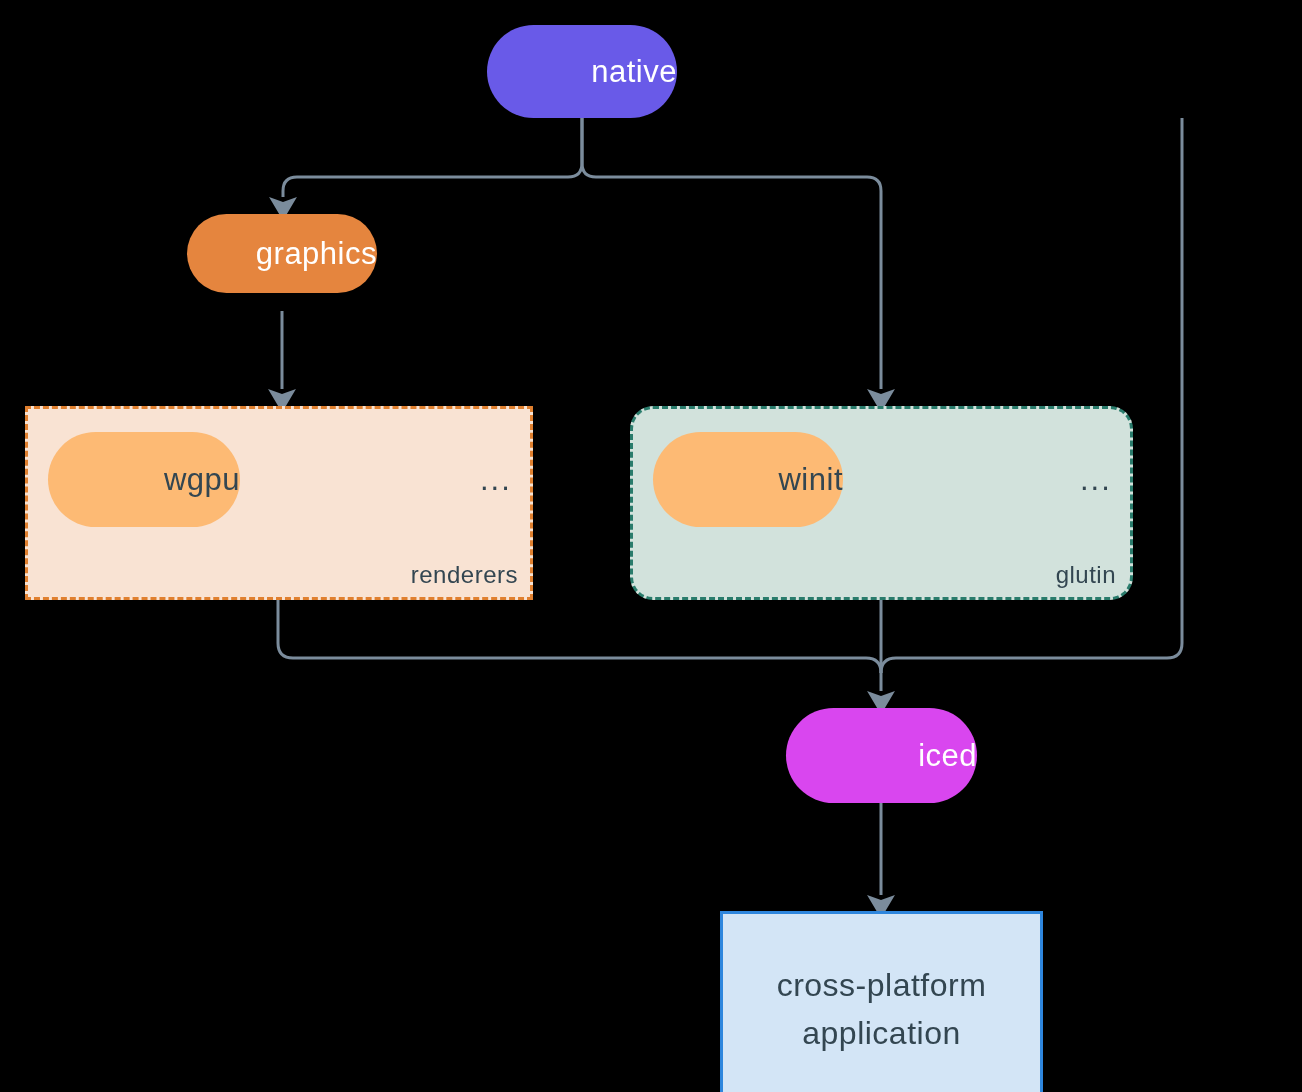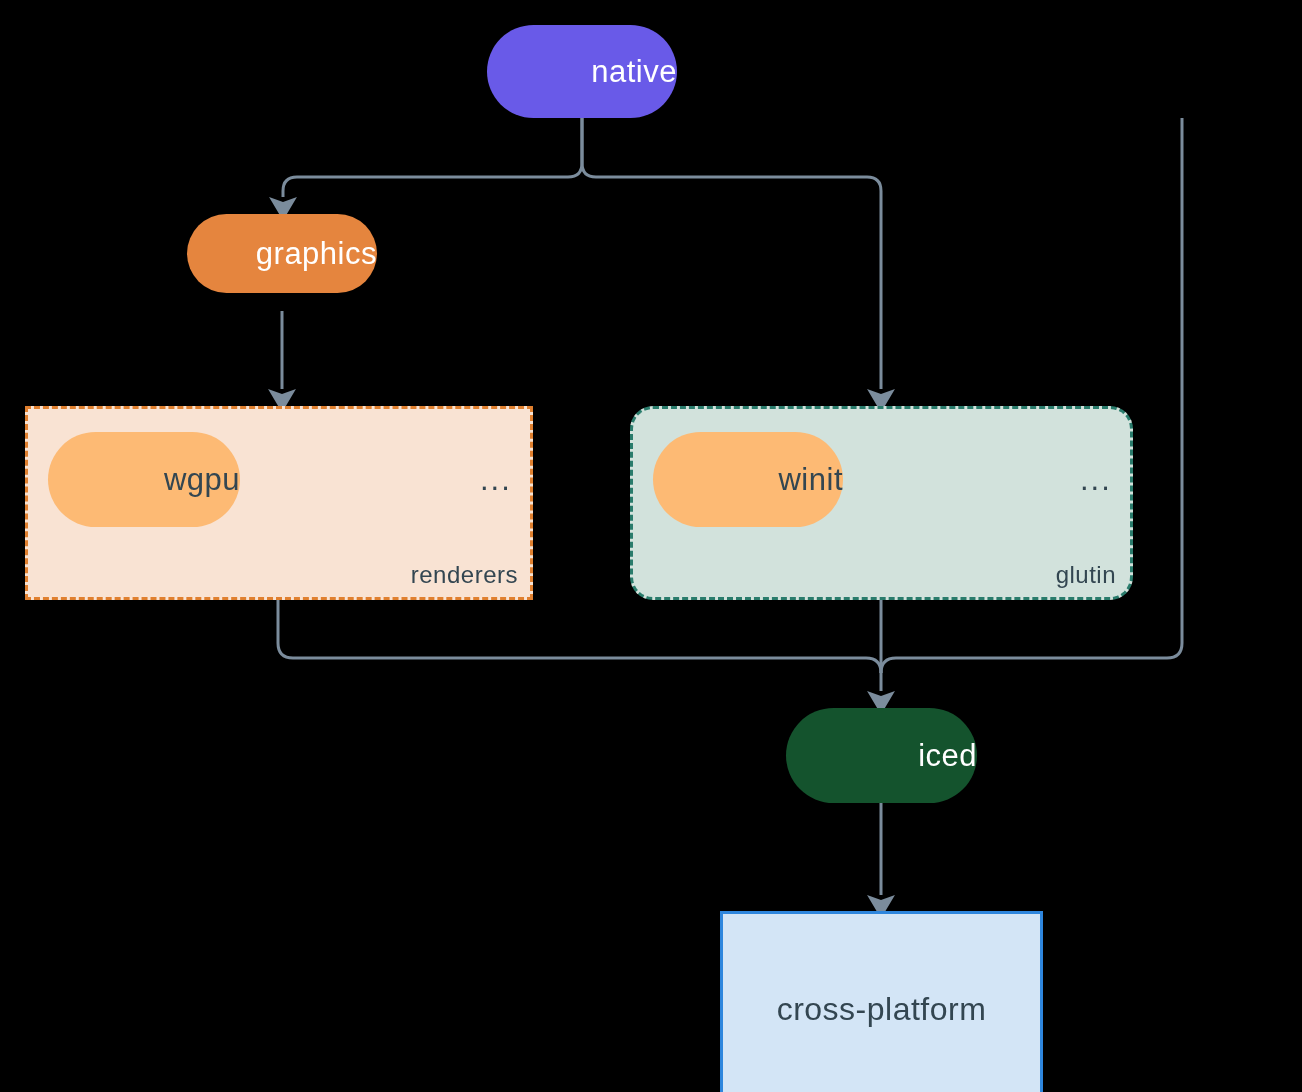--- a/index.html
+++ b/index.html
@@ -28,21 +28,21 @@
     display: flex;
     align-items: center;
     justify-content: flex-end;
     color: #ffffff;
     font-size: 31px;
     letter-spacing: 0.5px;
     box-sizing: border-box;
   }
   .pill-native, .pill-web { background: #695ae8; }
   .pill-graphics { background: #e5853e; }
-  .pill-iced { background: #14532d; }
+  .pill-iced { background: #d946ef; }
   .pill-white {
     background: #fdba74;
     color: #334651;
   }
   .group-box {
     position: absolute;
     box-sizing: border-box;
     border-width: 3px;
     border-style: dashed;
   }
@@ -135,15 +135,16 @@
     <div class="ellipsis" style="left:447px; top:23px; height:95px;">...</div>
     <div class="group-label" style="right:14px; bottom:8px;">glutin</div>
   </div>
 
   <div class="pill pill-iced" style="left:786px; top:708px; width:191px; height:95px;">
     <span>iced</span>
   </div>
 
   <div class="app-box">
     <span>cross-platform</span>
+    <span>application</span>
   </div>
 
 </div>
 
 </body></html>

